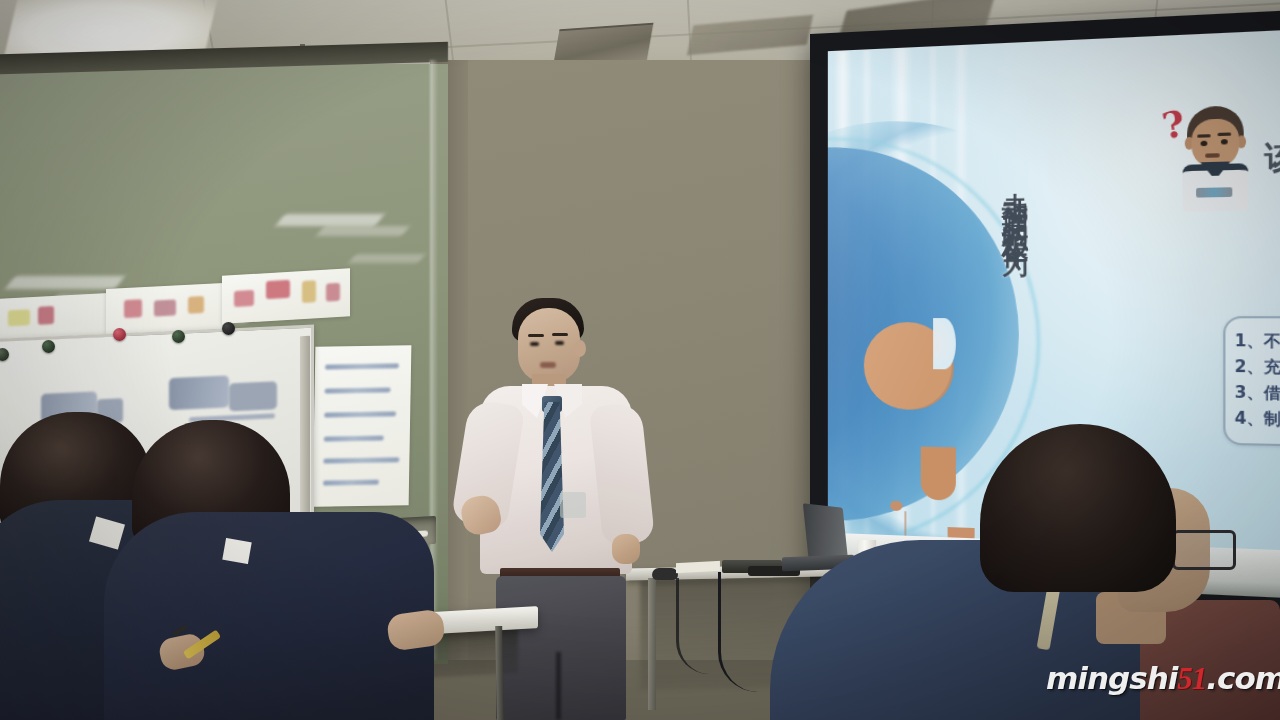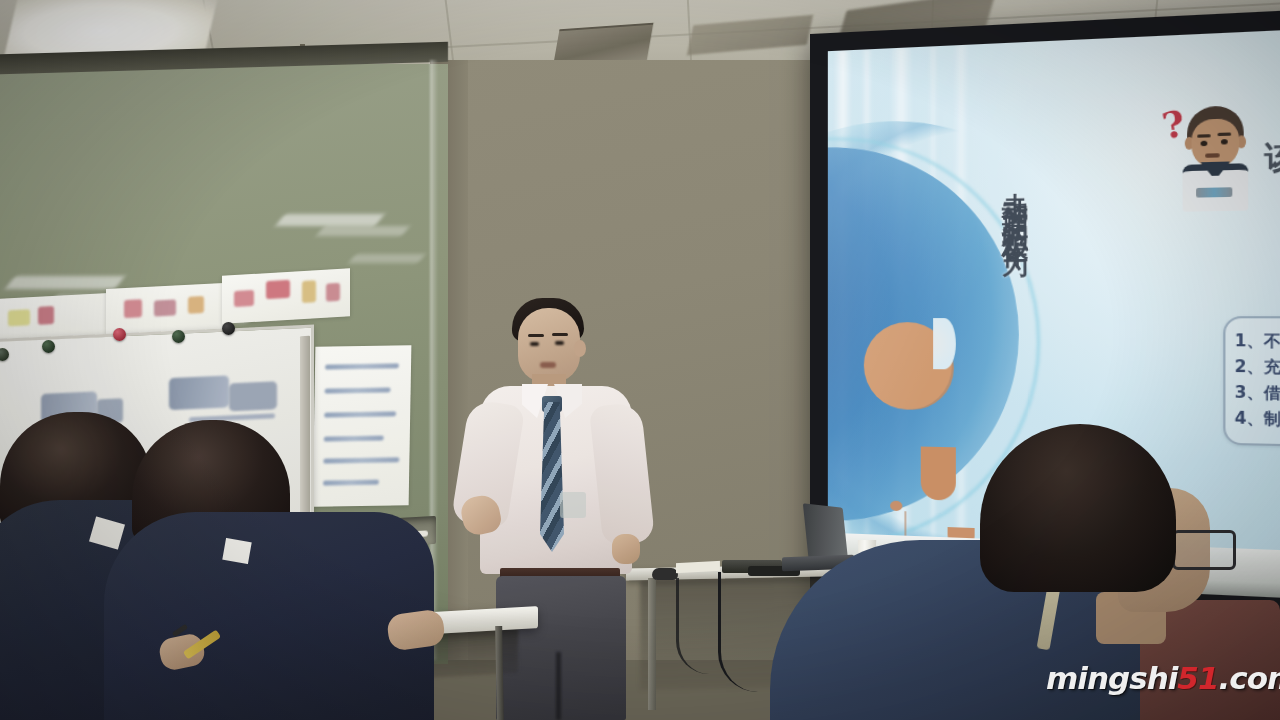--- a/index.html
+++ b/index.html
@@ -554,21 +554,21 @@
 
   
   .watermark{
     position:absolute;left:1046px;top:660px;
     font-family:"DejaVu Sans",sans-serif;
     font-size:31px;font-weight:700;font-style:italic;
     letter-spacing:-1px;white-space:nowrap;
     color:#f2f2f2;
     text-shadow:1px 1px 0 rgba(0,0,0,.55),2px 2px 3px rgba(0,0,0,.45);
   }
-  .watermark .num{color:#e02027;text-shadow:1px 1px 0 rgba(70,0,0,.6);}
+  .watermark .num{color:#e02027;text-shadow:1px 1px 0 rgba(70,0,0,.6);font-family:Liberation Serif, serif;}
 </style>
 </head>
 <body>
 
 <div id="scene">
 
   <div class="ceiling">
     <div class="ceiling-grid">
       <div class="ctile" style="left:0;top:36px;width:1280px;height:2px;transform:skewY(-3deg);"></div>
       <div class="ctile" style="left:0;top:78px;width:1280px;height:2px;transform:skewY(-3deg);"></div>

